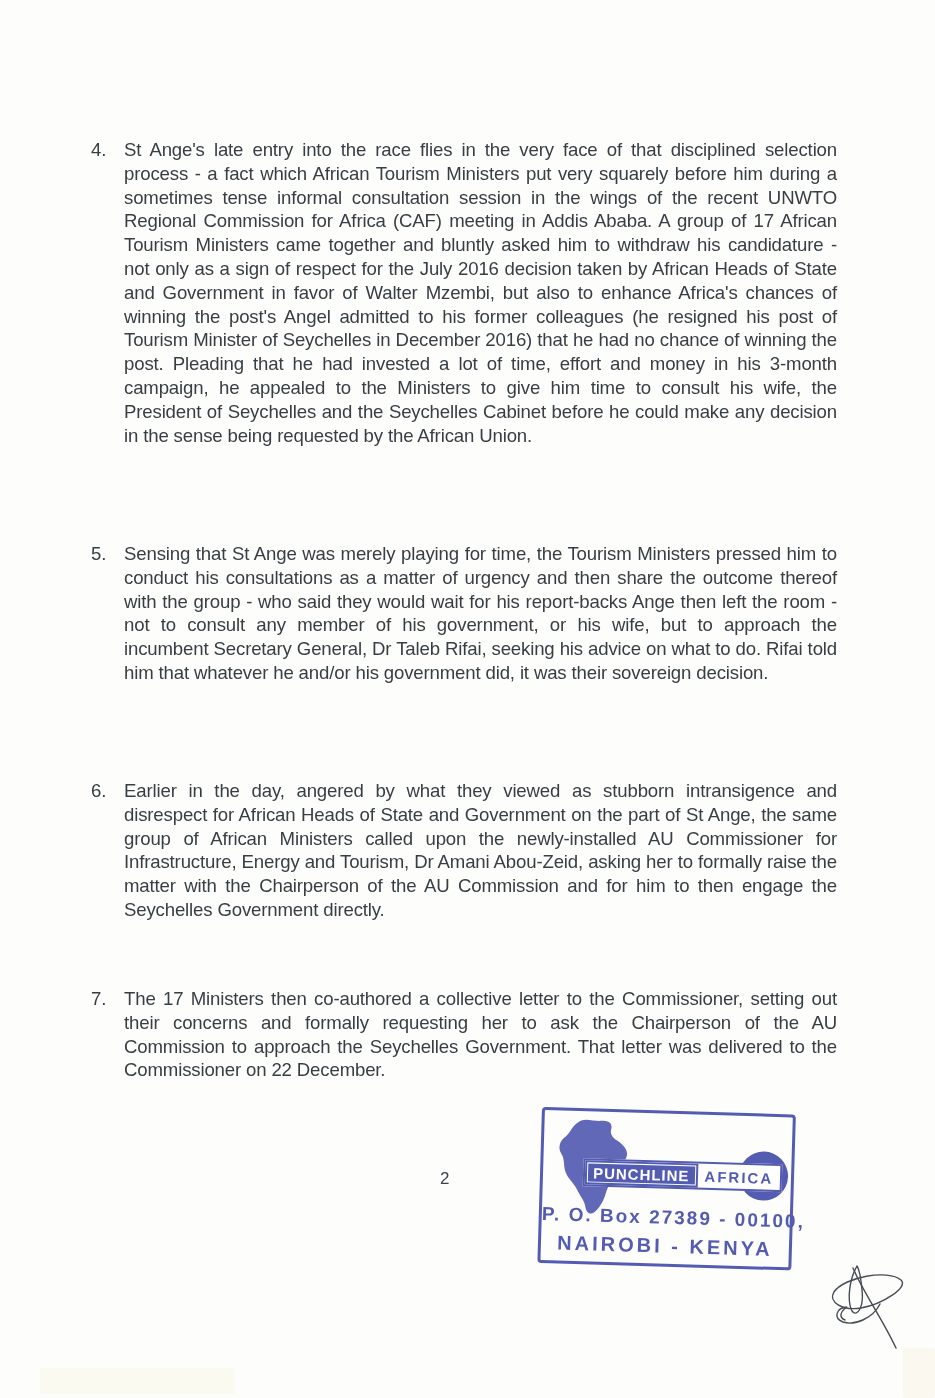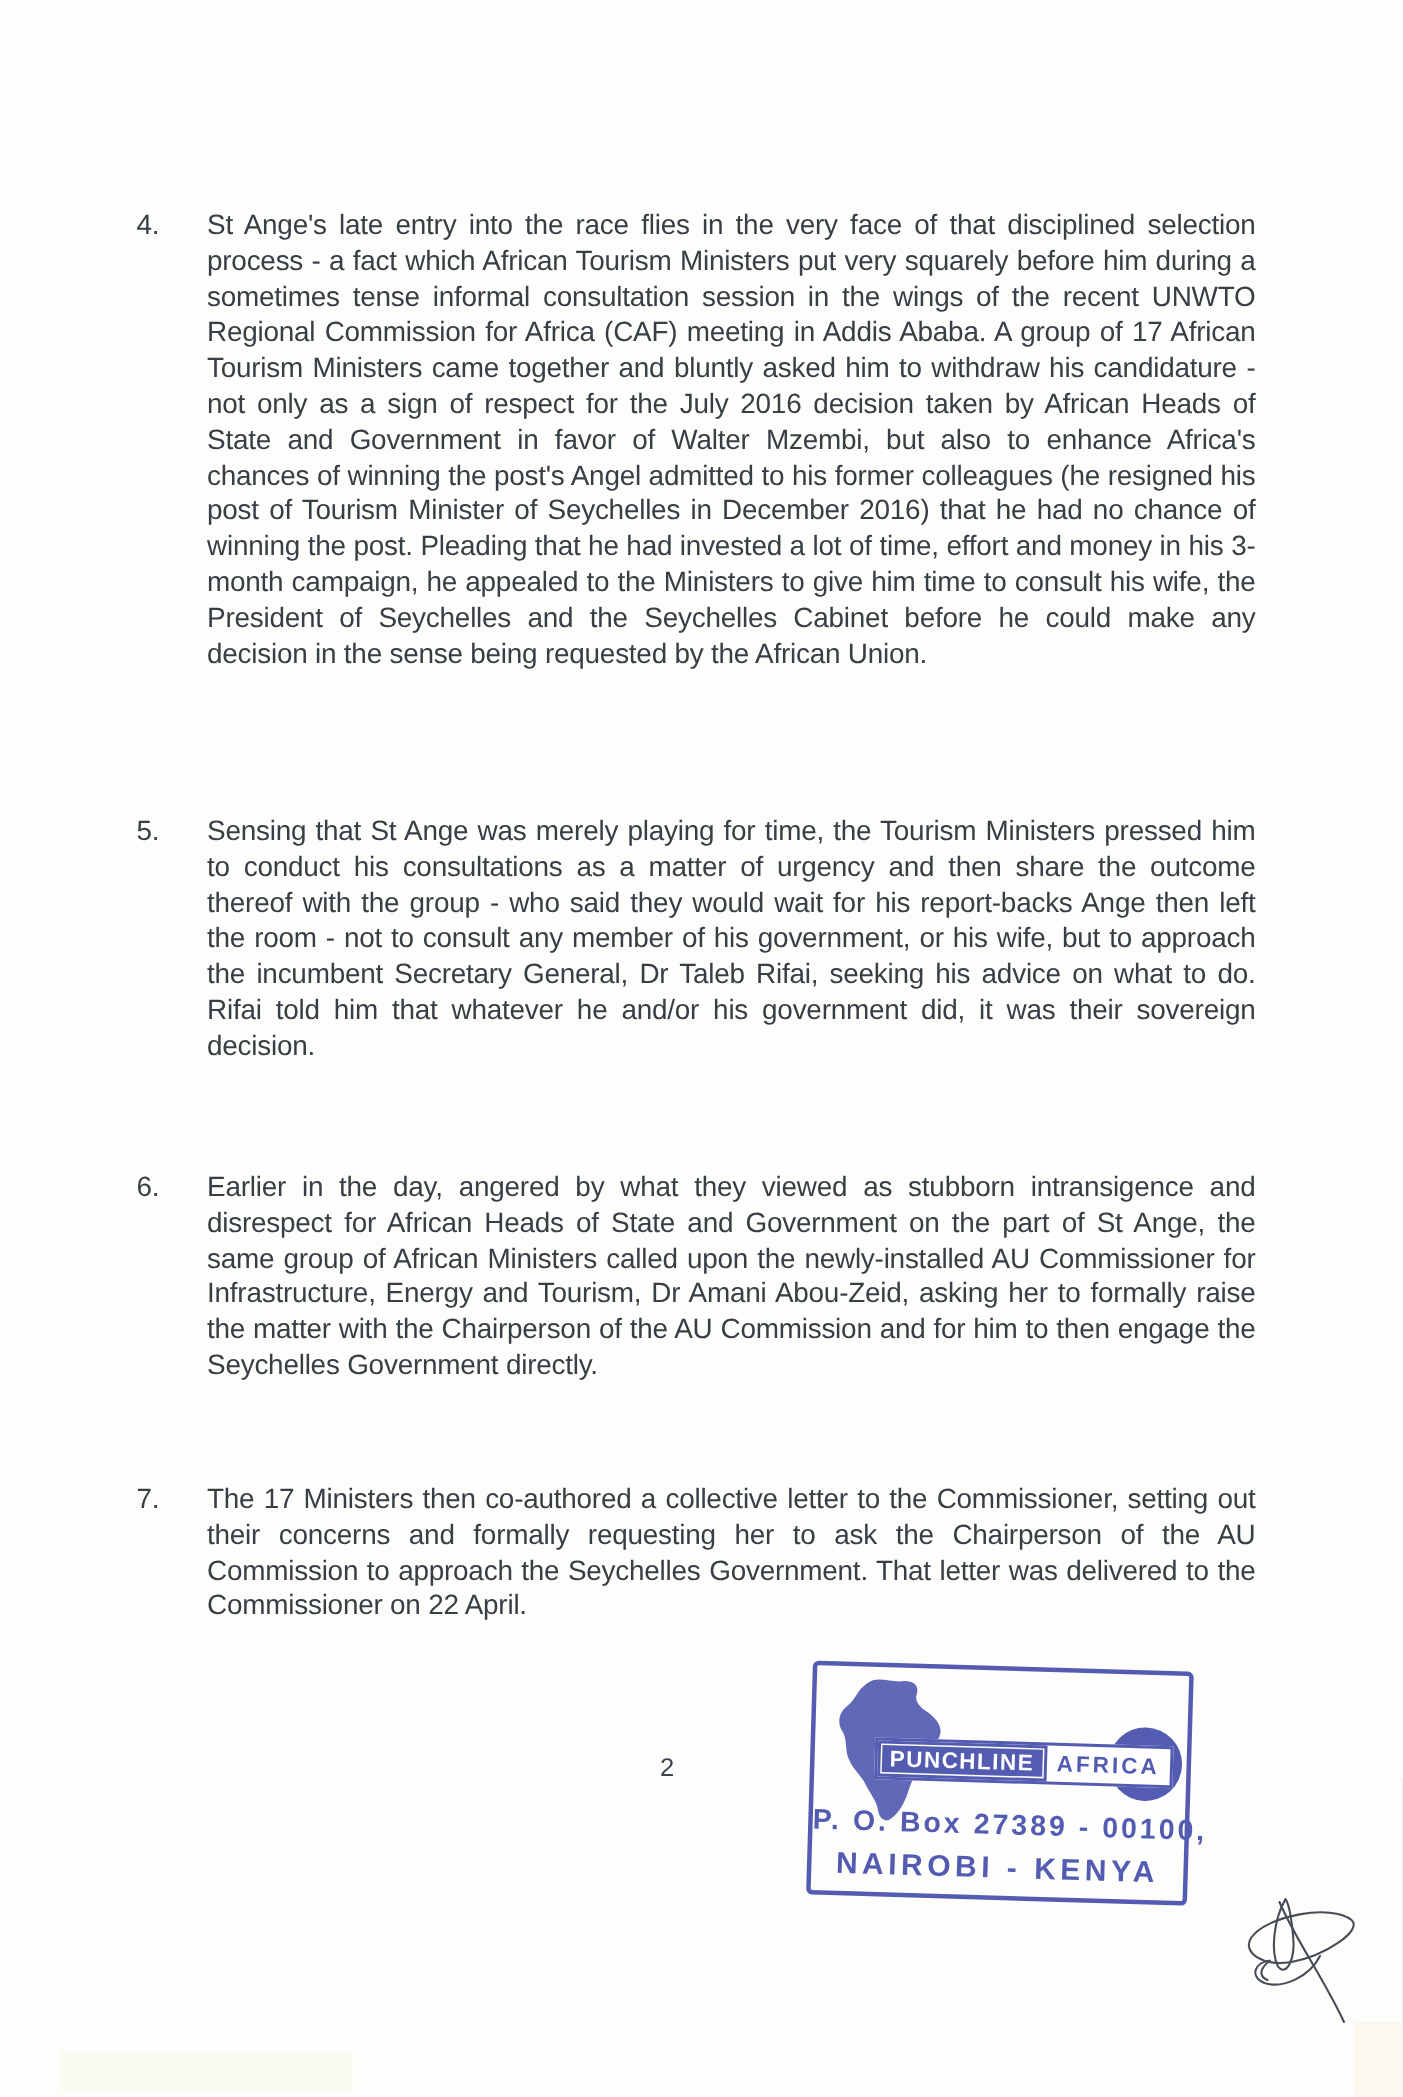--- a/index.html
+++ b/index.html
@@ -21,21 +21,21 @@
   .para{
     position:absolute;
     left:91px;
     width:746px;
     display:flex;
     font-size:18.6px;
     line-height:23.8px;
     letter-spacing:-0.15px;
   }
   .pnum{flex:0 0 33px;}
-  .ptext{flex:1;text-align:justify;text-justify:inter-word;margin-left:14px;}
+  .ptext{flex:1;text-align:justify;text-justify:inter-word;}
   .para-4{top:138px;}
   .para-5{top:542px;}
   .para-6{top:779px;}
   .para-7{top:987px;}
   
   .page-number{
     position:absolute;left:440px;top:1169px;
     font-size:17px;color:#3c434a;
   }
   
@@ -109,21 +109,21 @@
     <div class="ptext">Sensing that St Ange was merely playing for time, the Tourism Ministers pressed him to conduct his consultations as a matter of urgency and then share the outcome thereof with the group - who said they would wait for his report-backs Ange then left the room - not to consult any member of his government, or his wife, but to approach the incumbent Secretary General, Dr Taleb Rifai, seeking his advice on what to do.  Rifai told him that whatever he and/or his government did, it was their sovereign decision.</div>
   </div>
 
   <div class="para para-6">
     <div class="pnum">6.</div>
     <div class="ptext">Earlier in the day, angered by what they viewed as stubborn intransigence and disrespect for African Heads of State and Government on the part of St Ange, the same group of African Ministers called upon the newly-installed AU Commissioner for Infrastructure, Energy and Tourism, Dr Amani Abou-Zeid, asking her to formally raise the matter with the Chairperson of the AU Commission and for him to then engage the Seychelles Government directly.</div>
   </div>
 
   <div class="para para-7">
     <div class="pnum">7.</div>
-    <div class="ptext">The 17 Ministers then co-authored a collective letter to the Commissioner, setting out their concerns and formally requesting her to ask the Chairperson of the AU Commission to approach the Seychelles Government. That letter was delivered to the Commissioner on 22 April.</div>
+    <div class="ptext">The 17 Ministers then co-authored a collective letter to the Commissioner, setting out their concerns and formally requesting her to ask the Chairperson of the AU Commission to approach the Seychelles Government. That letter was delivered to the Commissioner on 22 December.</div>
   </div>
 
   <div class="page-number">2</div>
 
   <div class="stamp">
     <svg class="africa-map" viewBox="0 0 90 100" aria-hidden="true">
       <path fill="#4a52ae" fill-opacity="0.93" d="M30,3 C36,1 44,4 50,3 C58,2 62,6 60,12 C59,16 62,20 67,23 C73,27 78,32 77,38 C76,43 72,46 73,52 C74,58 70,62 65,64 C60,66 58,72 56,79 C54,86 50,93 45,97 C41,100 37,97 36,91 C35,85 30,80 27,74 C24,68 18,64 15,57 C12,50 14,44 10,38 C6,32 8,25 13,21 C18,17 20,10 24,7 C26,5 28,4 30,3 Z"></path>
     </svg>
     <div class="tv-circle">
       <span>TV</span>

